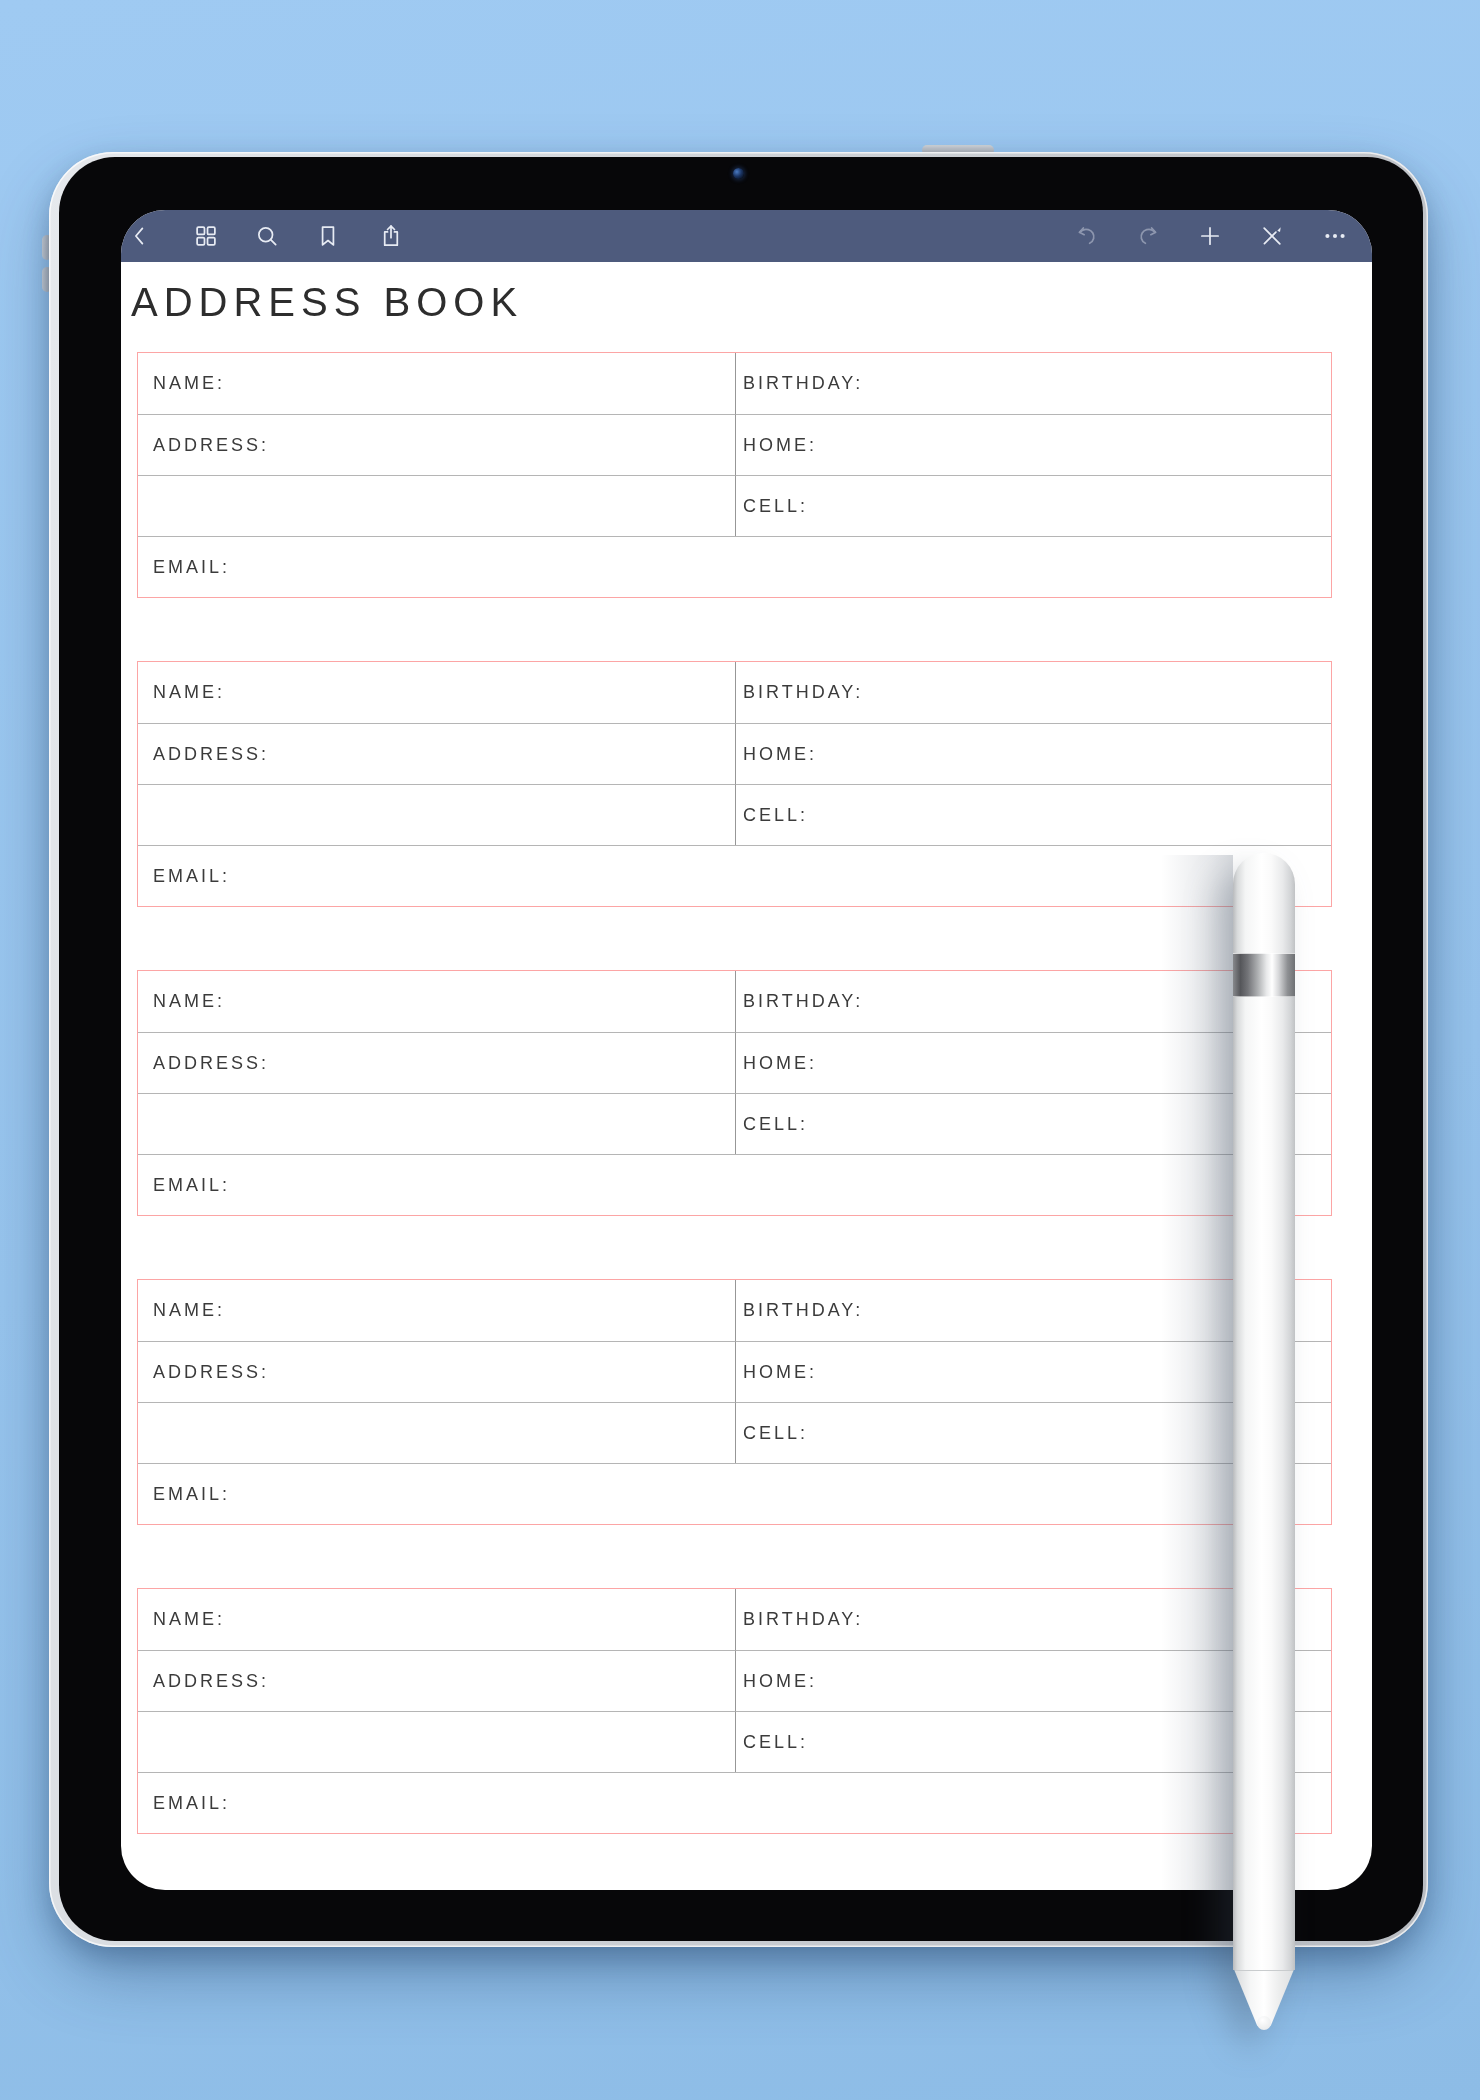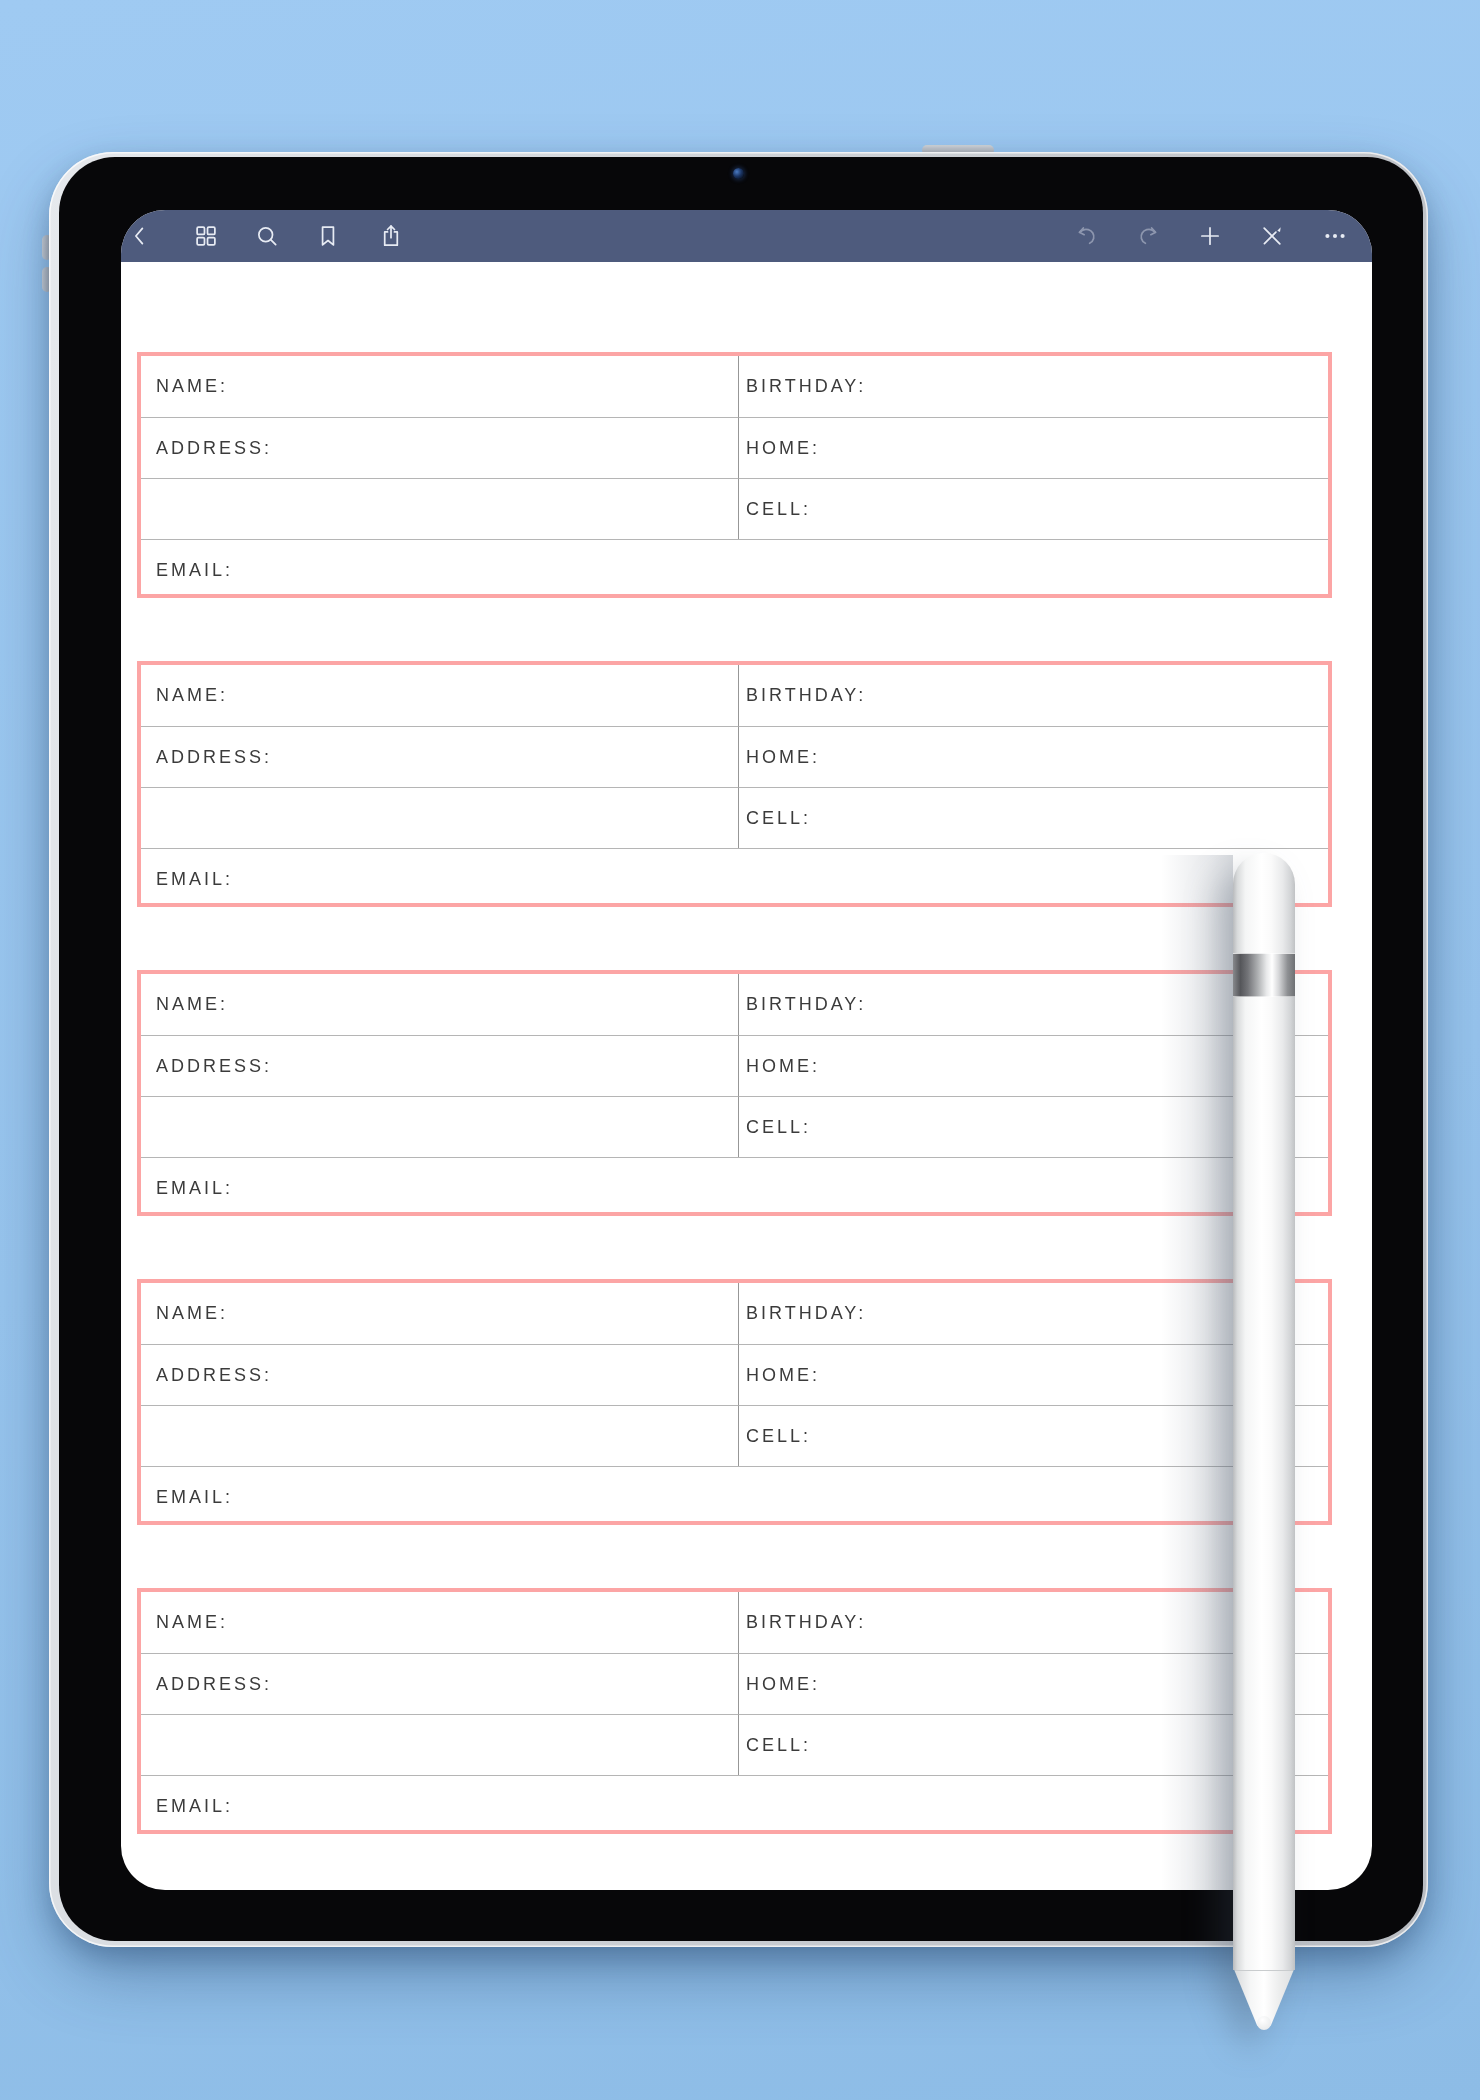--- a/index.html
+++ b/index.html
@@ -49,21 +49,21 @@
   .disabled .stroke{stroke:#8d96ae;}
 
   
   .page-title{
     position:absolute;left:10px;top:70px;margin:0;
     font-size:40px;font-weight:300;letter-spacing:6px;color:#2d2d2d;white-space:nowrap;
   }
   .blocks{position:absolute;left:16px;top:142px;width:1195px;}
   .block{
     box-sizing:border-box;width:1195px;height:246px;margin-bottom:63px;
-    border:4px solid #fca5a5;background:#fff;
+    border:1px solid #fca5a5;background:#fff;
     display:grid;grid-template-columns:597px 1fr;grid-template-rows:61px 61px 61px 61px;
   }
   .cell{display:flex;align-items:center;padding-left:15px;
     font-size:18px;letter-spacing:3px;color:#3b3b3b;}
   .cell.col2{border-left:1px solid #979797;padding-left:7px;}
   .cell.rtop{border-top:1px solid #b5b5b5;}
   .cell.span2{grid-column:1 / 3;}
 
   
   .page-pencil-shadow{
@@ -172,20 +172,21 @@
       </button>
       <button class="tb-btn" style="left:1194px">
         <svg viewBox="0 0 24 24">
           <circle class="fillw" cx="5" cy="12" r="1.9"></circle>
           <circle class="fillw" cx="12" cy="12" r="1.9"></circle>
           <circle class="fillw" cx="19" cy="12" r="1.9"></circle>
         </svg>
       </button>
     </div>
 
+    <h1 class="page-title">ADDRESS BOOK</h1>
 
     <div class="blocks">
   <div class="block">
     <div class="cell">
             <span>NAME:</span>
           </div>
     <div class="cell col2">
             <span>BIRTHDAY:</span>
           </div>
     <div class="cell rtop">

